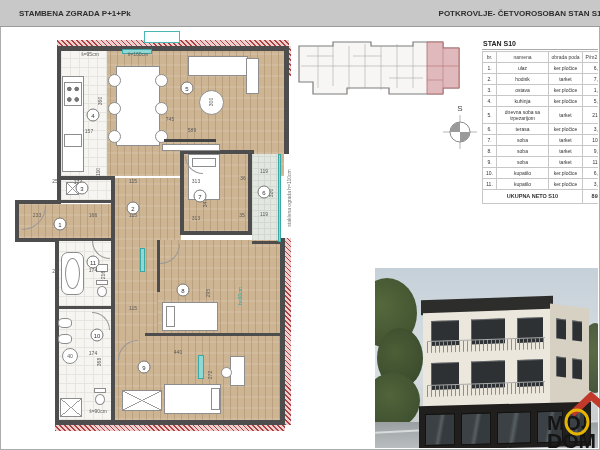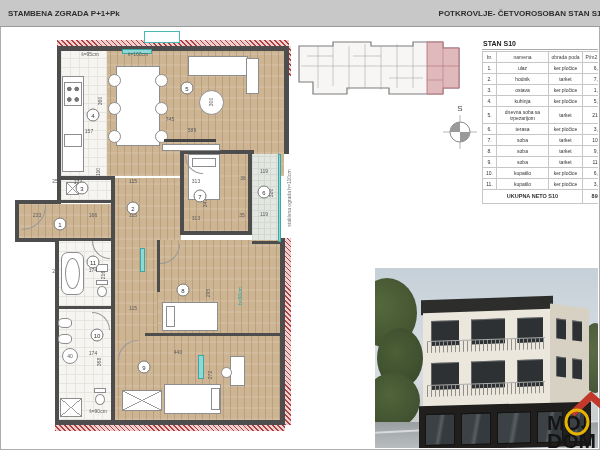--- a/index.html
+++ b/index.html
@@ -3,21 +3,21 @@
 <meta charset="utf-8">
 <style>
   html,body{margin:0;padding:0;background:#e8e8e8;}
   *{box-sizing:border-box;font-family:"Liberation Sans",sans-serif;}
   .page{position:relative;width:600px;height:450px;background:#fff;overflow:hidden;
         box-shadow:inset 0 0 0 1px #adadad;}
   
   .hdr{position:absolute;top:0;left:0;right:0;height:27px;background:#c8c8c8;
        border-bottom:1px solid #9b9b9b;}
   .hdr span{position:absolute;top:9px;font-size:8px;font-weight:bold;color:#2d2d2d;white-space:nowrap;}
-  .hdr .lt{left:8px;} .hdr .rt{right:-6px;}
+  .hdr .lt{left:19px;} .hdr .rt{right:-6px;}
   
   .plan{position:absolute;left:12px;top:30px;width:284px;height:402px;}
   .abs{position:absolute;}
   .wood{background:#cdb493;
     background-image:repeating-linear-gradient(90deg,rgba(139,108,70,.28) 0 1px,rgba(0,0,0,0) 1px 7px),
     repeating-linear-gradient(0deg,rgba(255,255,255,.10) 0 2px,rgba(0,0,0,0) 2px 11px);}
   .tile{background:#f6f5f2;background-image:repeating-linear-gradient(90deg,#e7e5e0 0 1px,rgba(0,0,0,0) 1px 9px),
         repeating-linear-gradient(0deg,#e7e5e0 0 1px,rgba(0,0,0,0) 1px 9px);}
   .ter{background:#e3e7e1;background-image:repeating-linear-gradient(90deg,#d3d8d1 0 1px,rgba(0,0,0,0) 1px 6px),
        repeating-linear-gradient(0deg,#d3d8d1 0 1px,rgba(0,0,0,0) 1px 6px);}

